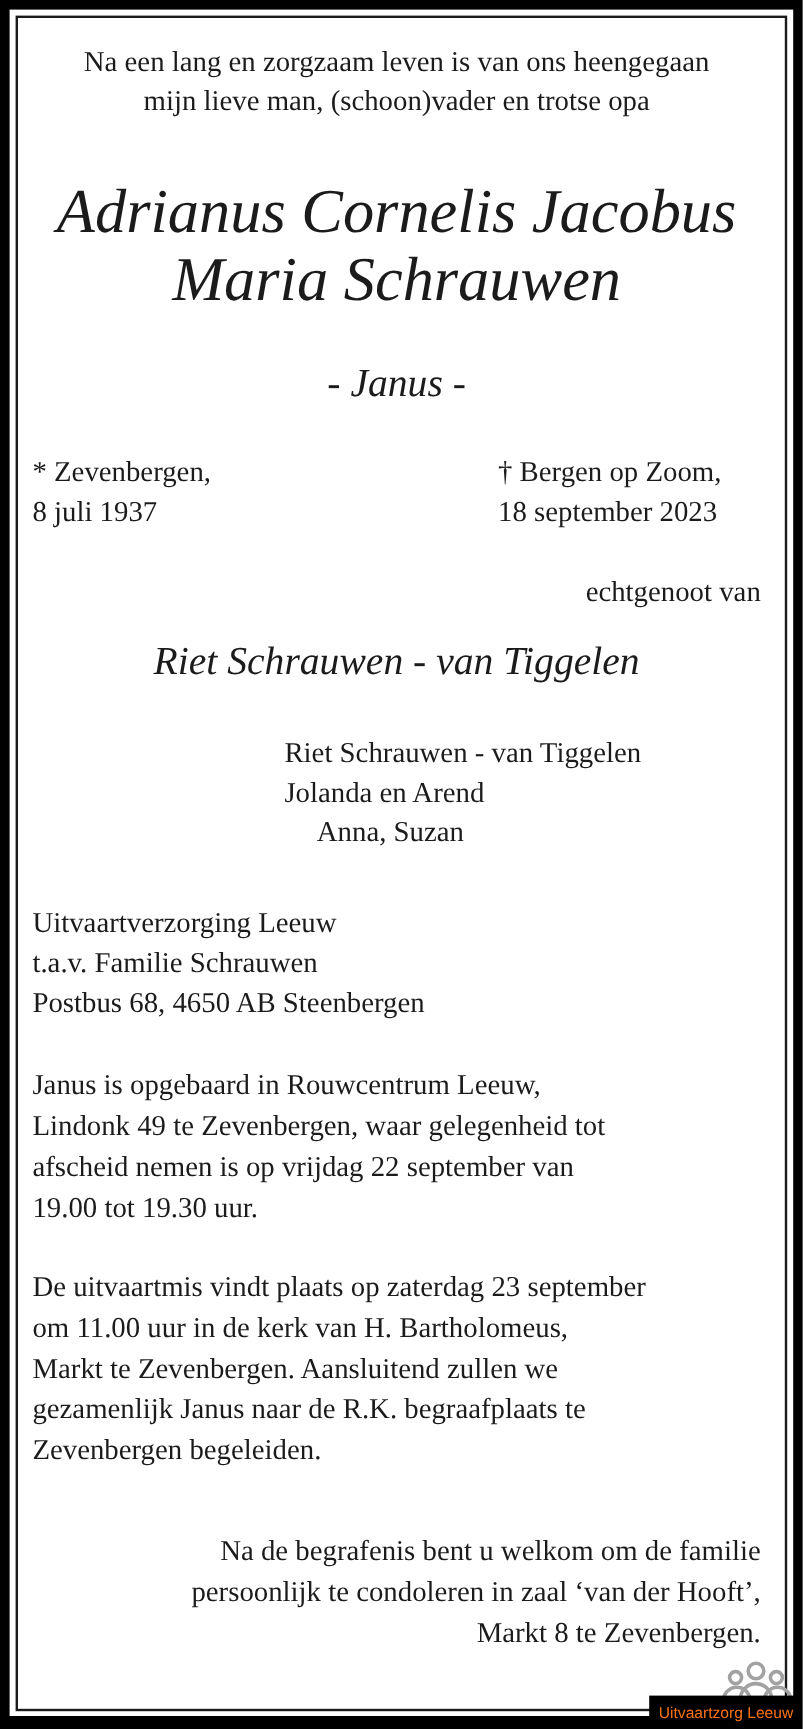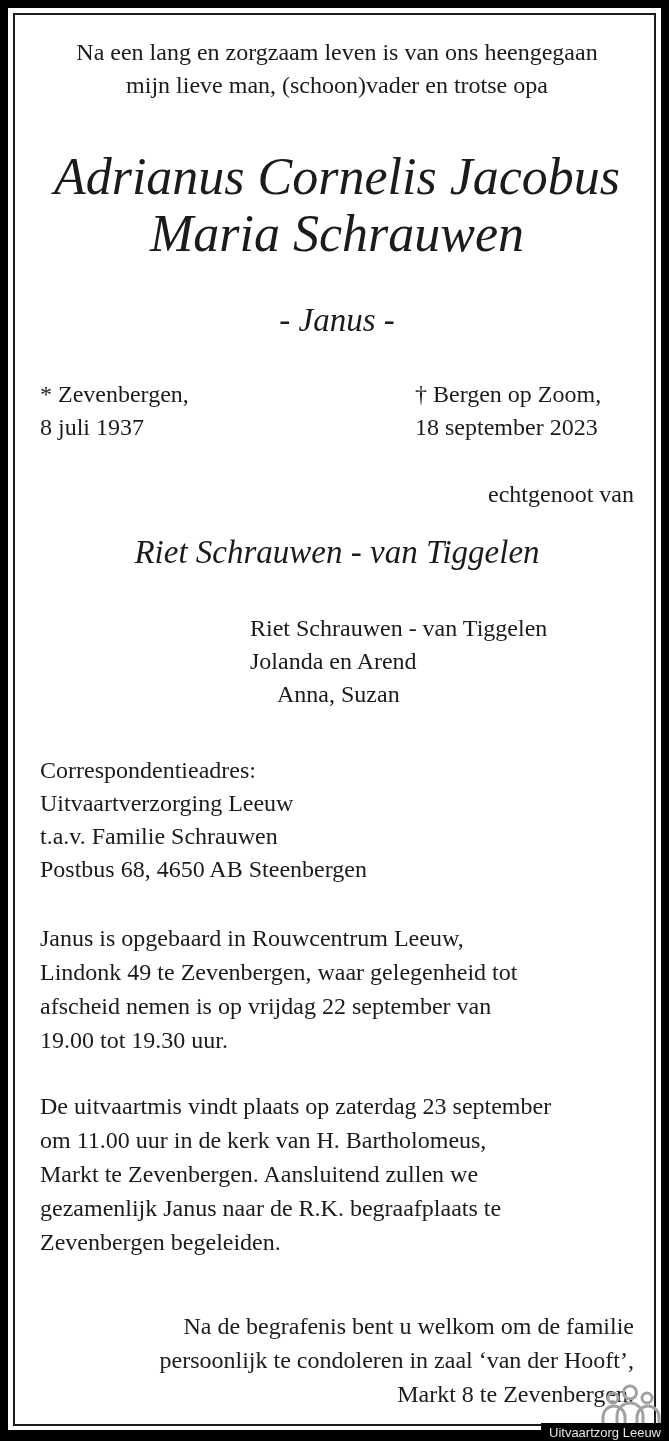--- a/index.html
+++ b/index.html
@@ -23,21 +23,21 @@
   }
   .inner-frame {
     position: absolute;
     left: 5px; top: 5px; right: 5px; bottom: 4px;
     border: 2px solid #1b1b1b;
     background: #ffffff;
   }
   .content {
     position: absolute;
     left: 0; top: 0; right: 0; bottom: 0;
-    padding: 21px 20px 0 25px;
+    padding: 21px 20px 0 12px;
     font-size: 24px;
     line-height: 33px;
   }
   .intro { text-align: center; }
   .deceased-name {
     margin-top: 46px;
     text-align: center;
     font-style: italic;
     font-weight: normal;
     font-size: 52px;
@@ -86,23 +86,23 @@
     position: absolute;
     right: 7px;
     bottom: 13px;
     width: 62px;
     height: 44px;
   }
   .brand-label {
     position: absolute;
     right: 2px;
     bottom: 0;
-    height: 18px;
+    height: 28px;
     background: #000000;
-    color: #e5e5e5;
+    color: #f97316;
     font-family: "Liberation Sans", sans-serif;
     font-size: 13px;
     line-height: 17px;
     padding: 0 6px 0 8px;
     display: flex;
     align-items: center;
   }
 </style>
 </head>
 <body>
@@ -138,21 +138,20 @@
         <div class="spouse-label">echtgenoot van</div>
         <div class="spouse-name">Riet Schrauwen - van Tiggelen</div>
 
         <div class="family">
           <div class="family-line-1">Riet Schrauwen - van Tiggelen</div>
           <div class="family-line-2">Jolanda en Arend</div>
           <div class="family-line-3">Anna, Suzan</div>
         </div>
 
         <div class="correspondence">
-          <div>Correspondentieadres:</div>
           <div>Uitvaartverzorging Leeuw</div>
           <div>t.a.v. Familie Schrauwen</div>
           <div>Postbus 68, 4650 AB Steenbergen</div>
         </div>
 
         <div class="para para-1">
           <div>Janus is opgebaard in Rouwcentrum Leeuw,</div>
           <div>Lindonk 49 te Zevenbergen, waar gelegenheid tot</div>
           <div>afscheid nemen is op vrijdag 22 september van</div>
           <div>19.00 tot 19.30 uur.</div>

